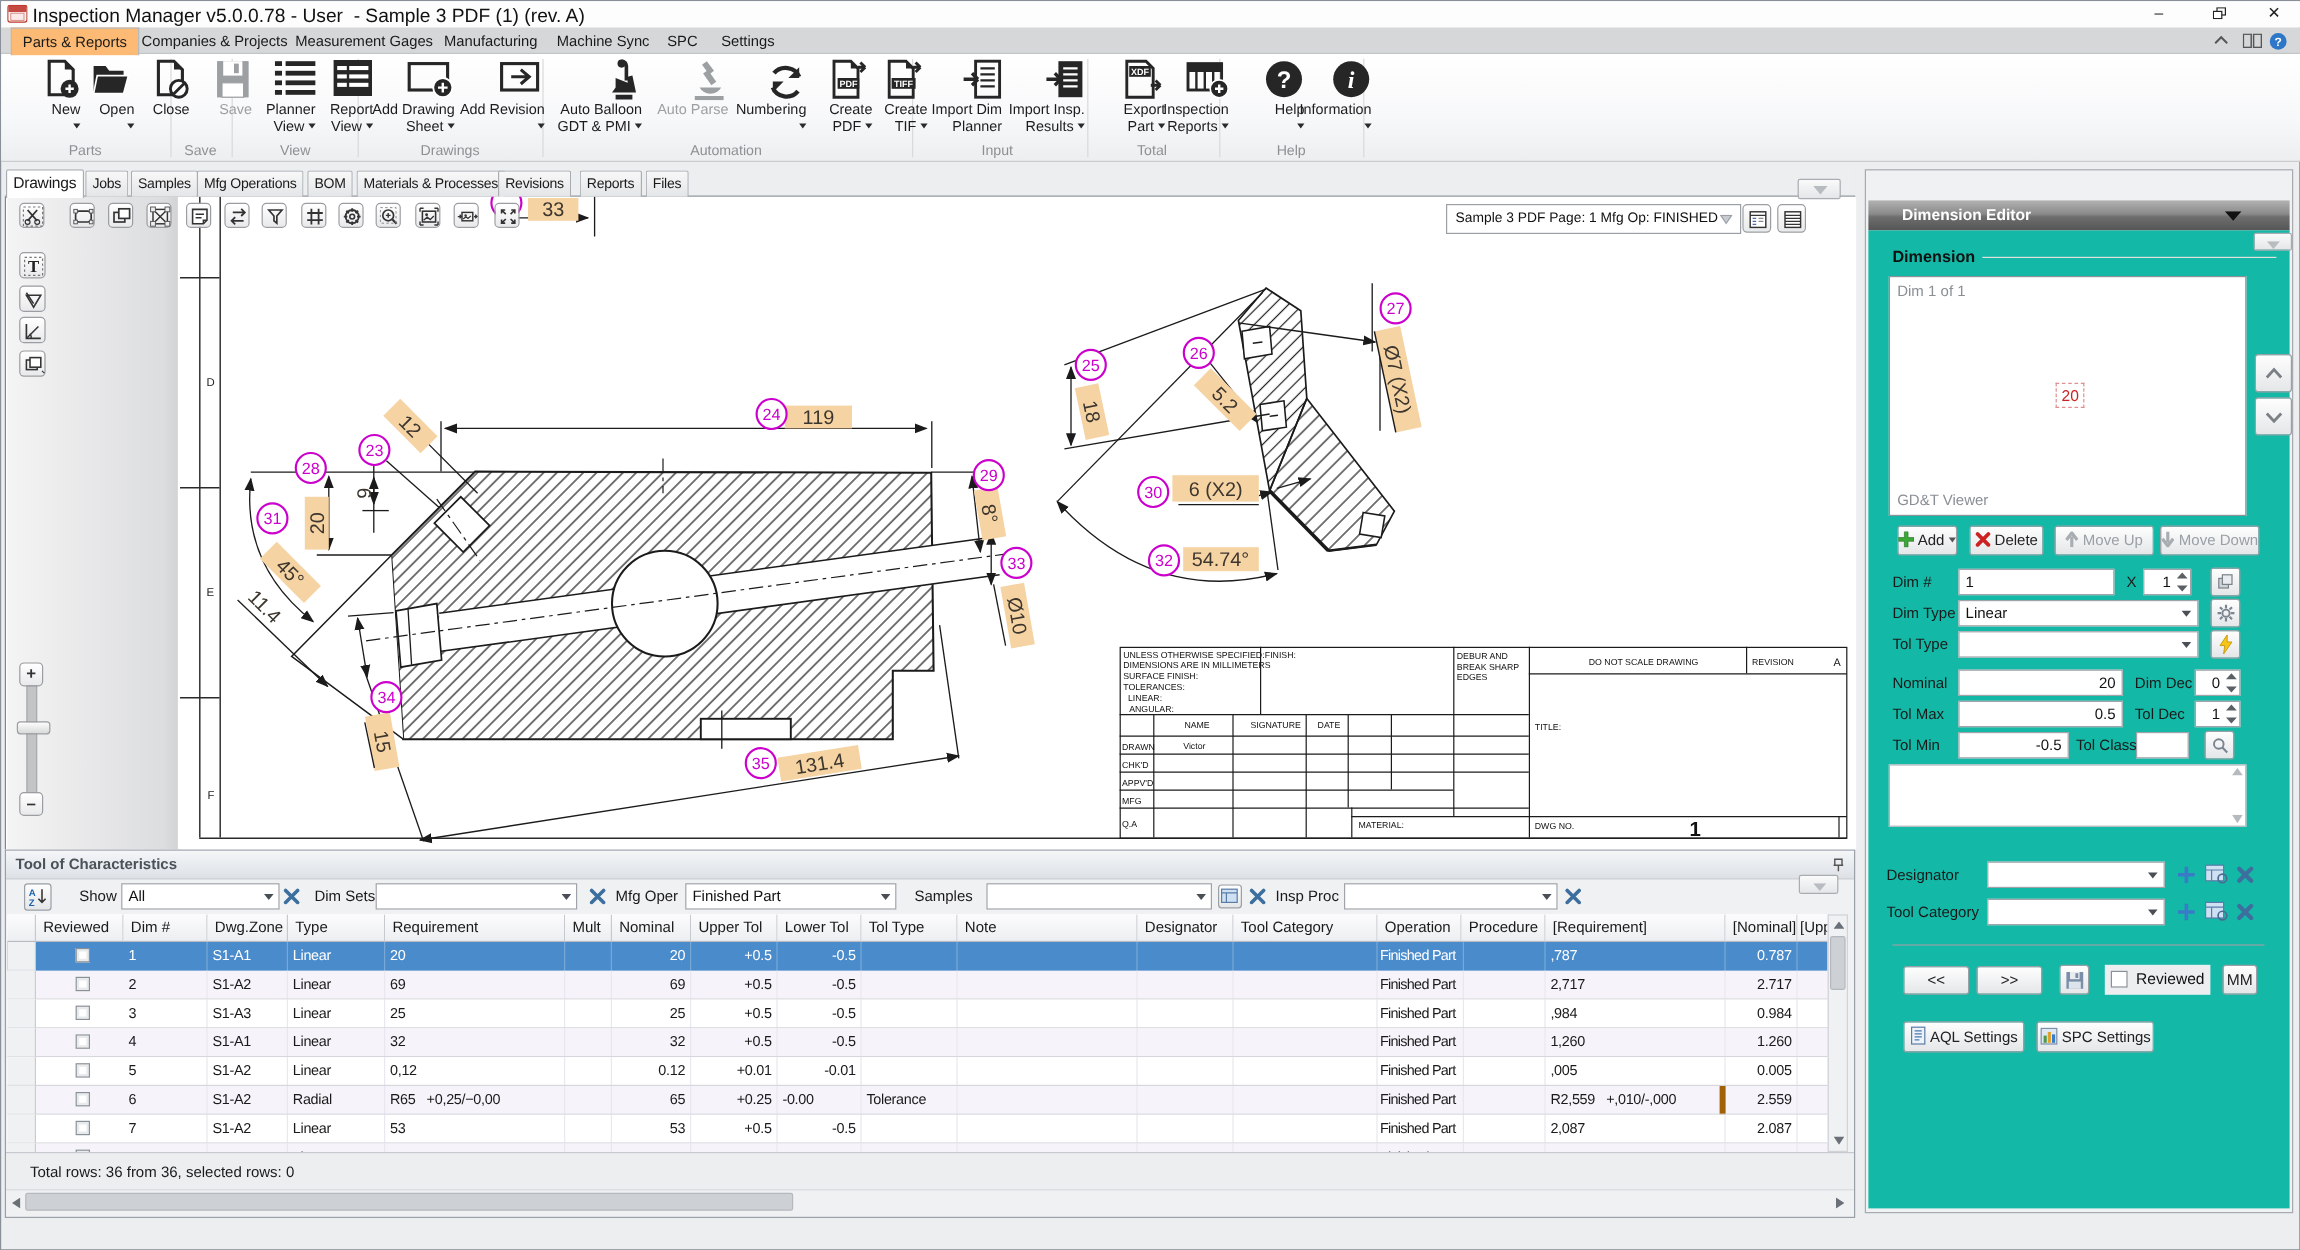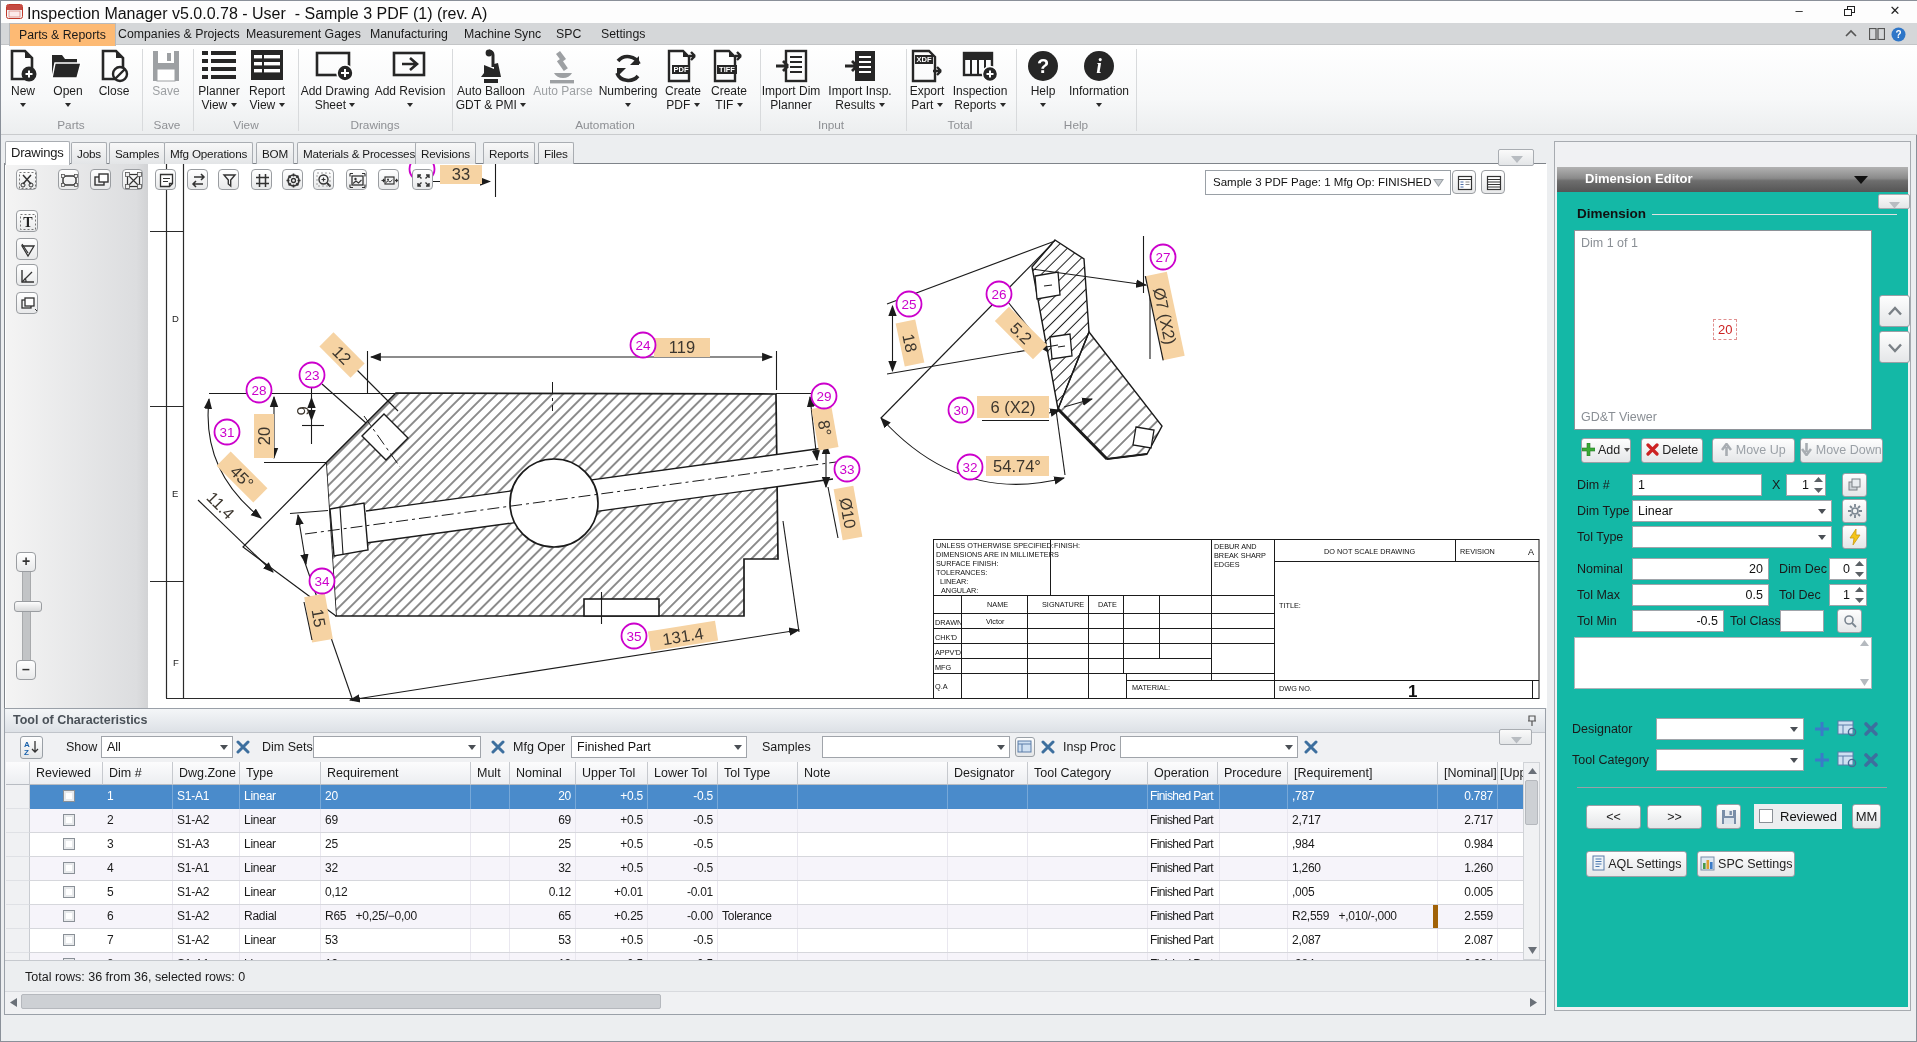--- a/index.html
+++ b/index.html
@@ -11,21 +11,21 @@
 #titlebar .title { position:absolute; left:26px; top:4px; font-size:16px; color:#111; }
 .winbtn { position:absolute; top:0; width:46px; height:22px; text-align:center; line-height:20px; font-size:13px; color:#222; }
 
 #ribbontabs { position:absolute; left:0; top:22px; width:1917px; height:22px; background:#d5d7d9; border-bottom:1px solid #c3c5c7; }
 .rtab { position:absolute; top:0; height:22px; line-height:22px; padding:0 9px; font-size:12.3px; color:#1a1a1a; }
 .rtab.active { background:#fdba74; border:1px solid #b8babc; border-bottom:none; top:0; height:23px; z-index:2; }
 
 #ribbon { position:absolute; left:0; top:44px; width:1917px; height:90px; background:linear-gradient(#ffffff,#f7f8f9 60%,#eceeef); border-bottom:1px solid #c9cbcd; }
 .rgroup-sep { position:absolute; top:4px; width:1px; height:82px; background:#d8dadc; }
 .rgroup-label { position:absolute; top:73px; font-size:11.8px; color:#8e9094; width:200px; margin-left:-100px; text-align:center; }
-.rbtn { position:absolute; top:2px; width:88px; margin-left:-44px; text-align:center; font-size:12px; color:#1c1c1c; line-height:13.5px; }
+.rbtn { position:absolute; top:2px; width:88px; margin-left:-44px; text-align:right; font-size:12px; color:#1c1c1c; line-height:13.5px; }
 .rbtn .ric { height:36px; margin-top:2px; }
 .rbtn.dis { color:#9da0a3; }
 .darr { display:inline-block; width:0; height:0; border-left:3.5px solid transparent; border-right:3.5px solid transparent; border-top:4px solid #2a2a2a; vertical-align:2px; }
 
 #doctabs { position:absolute; left:3px; top:139px; width:1542px; height:24px; background:#eceef0; border-bottom:1px solid #7f848a; }
 .dtab { position:absolute; top:2px; height:22px; line-height:21px; padding:0 5px; font-size:11.7px; letter-spacing:-0.2px; color:#1a1a1a; background:linear-gradient(#f8f8f8,#e3e5e7); border:1px solid #a9adb2; border-bottom:none; border-radius:2px 2px 0 0; }
 .dtab.active { background:#ffffff; top:1px; height:24px; z-index:2; font-size:13px; }
 
 #drawpanel { position:absolute; left:3px; top:163px; width:1542px; height:544px; background:#ffffff; border-left:1px solid #7f848a; }
 #sidebar { position:absolute; left:1px; top:0; width:145px; height:544px; background:linear-gradient(to right,#f4f4f4,#dcdddf 90%,#cfd0d2); }
@@ -850,21 +850,21 @@
 <div class="tr" style="top:143px;background:#f6f4fa;color:#1a1a1a">
 <div class="td" style="left:0;width:24px;background:#f0f1f3;border-right:1px solid #c9ccd1;border-bottom:1px solid #dfe1e5"></div>
 <div class="abs" style="left:57px;top:5px;width:12px;height:12px;background:#fff;border:1px solid #8a9097;box-shadow:inset 0 0 0 2px #e8eaec"></div>
 <div class="td" style="left:97px;width:70px;text-align:left;border-right:1px solid #e9e7ef;color:#1a1a1a">6</div>
 <div class="td" style="left:167px;width:67px;text-align:left;border-right:1px solid #e9e7ef;color:#1a1a1a">S1-A2</div>
 <div class="td" style="left:234px;width:81px;text-align:left;border-right:1px solid #e9e7ef;color:#1a1a1a">Radial</div>
 <div class="td" style="left:315px;width:150px;text-align:left;border-right:1px solid #e9e7ef;color:#1a1a1a">R65&nbsp;&nbsp; +0,25/−0,00</div>
 <div class="td" style="left:465px;width:39px;text-align:left;border-right:1px solid #e9e7ef;color:#1a1a1a"></div>
 <div class="td" style="left:504px;width:66px;text-align:right;border-right:1px solid #e9e7ef;color:#1a1a1a">65</div>
 <div class="td" style="left:570px;width:72px;text-align:right;border-right:1px solid #e9e7ef;color:#1a1a1a">+0.25</div>
-<div class="td" style="left:642px;width:70px;text-align:right;border-right:1px solid #e9e7ef;color:#1a1a1a">-0.00</div>
+<div class="td" style="left:642px;width:70px;text-align:left;border-right:1px solid #e9e7ef;color:#1a1a1a">-0.00</div>
 <div class="td" style="left:712px;width:80px;text-align:left;border-right:1px solid #e9e7ef;color:#1a1a1a">Tolerance</div>
 <div class="td" style="left:792px;width:150px;text-align:left;border-right:1px solid #e9e7ef;color:#1a1a1a"></div>
 <div class="td" style="left:942px;width:80px;text-align:left;border-right:1px solid #e9e7ef;color:#1a1a1a"></div>
 <div class="td" style="left:1022px;width:120px;text-align:left;border-right:1px solid #e9e7ef;color:#1a1a1a"></div>
 <div class="td" style="left:1142px;width:72px;text-align:left;letter-spacing:-0.6px;padding:0 2px;border-right:1px solid #e9e7ef;color:#1a1a1a">Finished Part</div>
 <div class="td" style="left:1212px;width:70px;text-align:left;border-right:1px solid #e9e7ef;color:#1a1a1a"></div>
 <div class="td" style="left:1282px;width:150px;text-align:left;border-right:5px solid #a16207;color:#1a1a1a">R2,559&nbsp;&nbsp; +,010/-,000</div>
 <div class="td" style="left:1432px;width:60px;text-align:right;border-right:1px solid #e9e7ef;color:#1a1a1a">2.559</div>
 <div class="td" style="left:1492px;width:28px;text-align:left;border-right:1px solid #e9e7ef;color:#1a1a1a"></div>
 <div class="abs" style="left:24px;top:23px;width:1494px;height:1px;background:#d6d7dc"></div>

